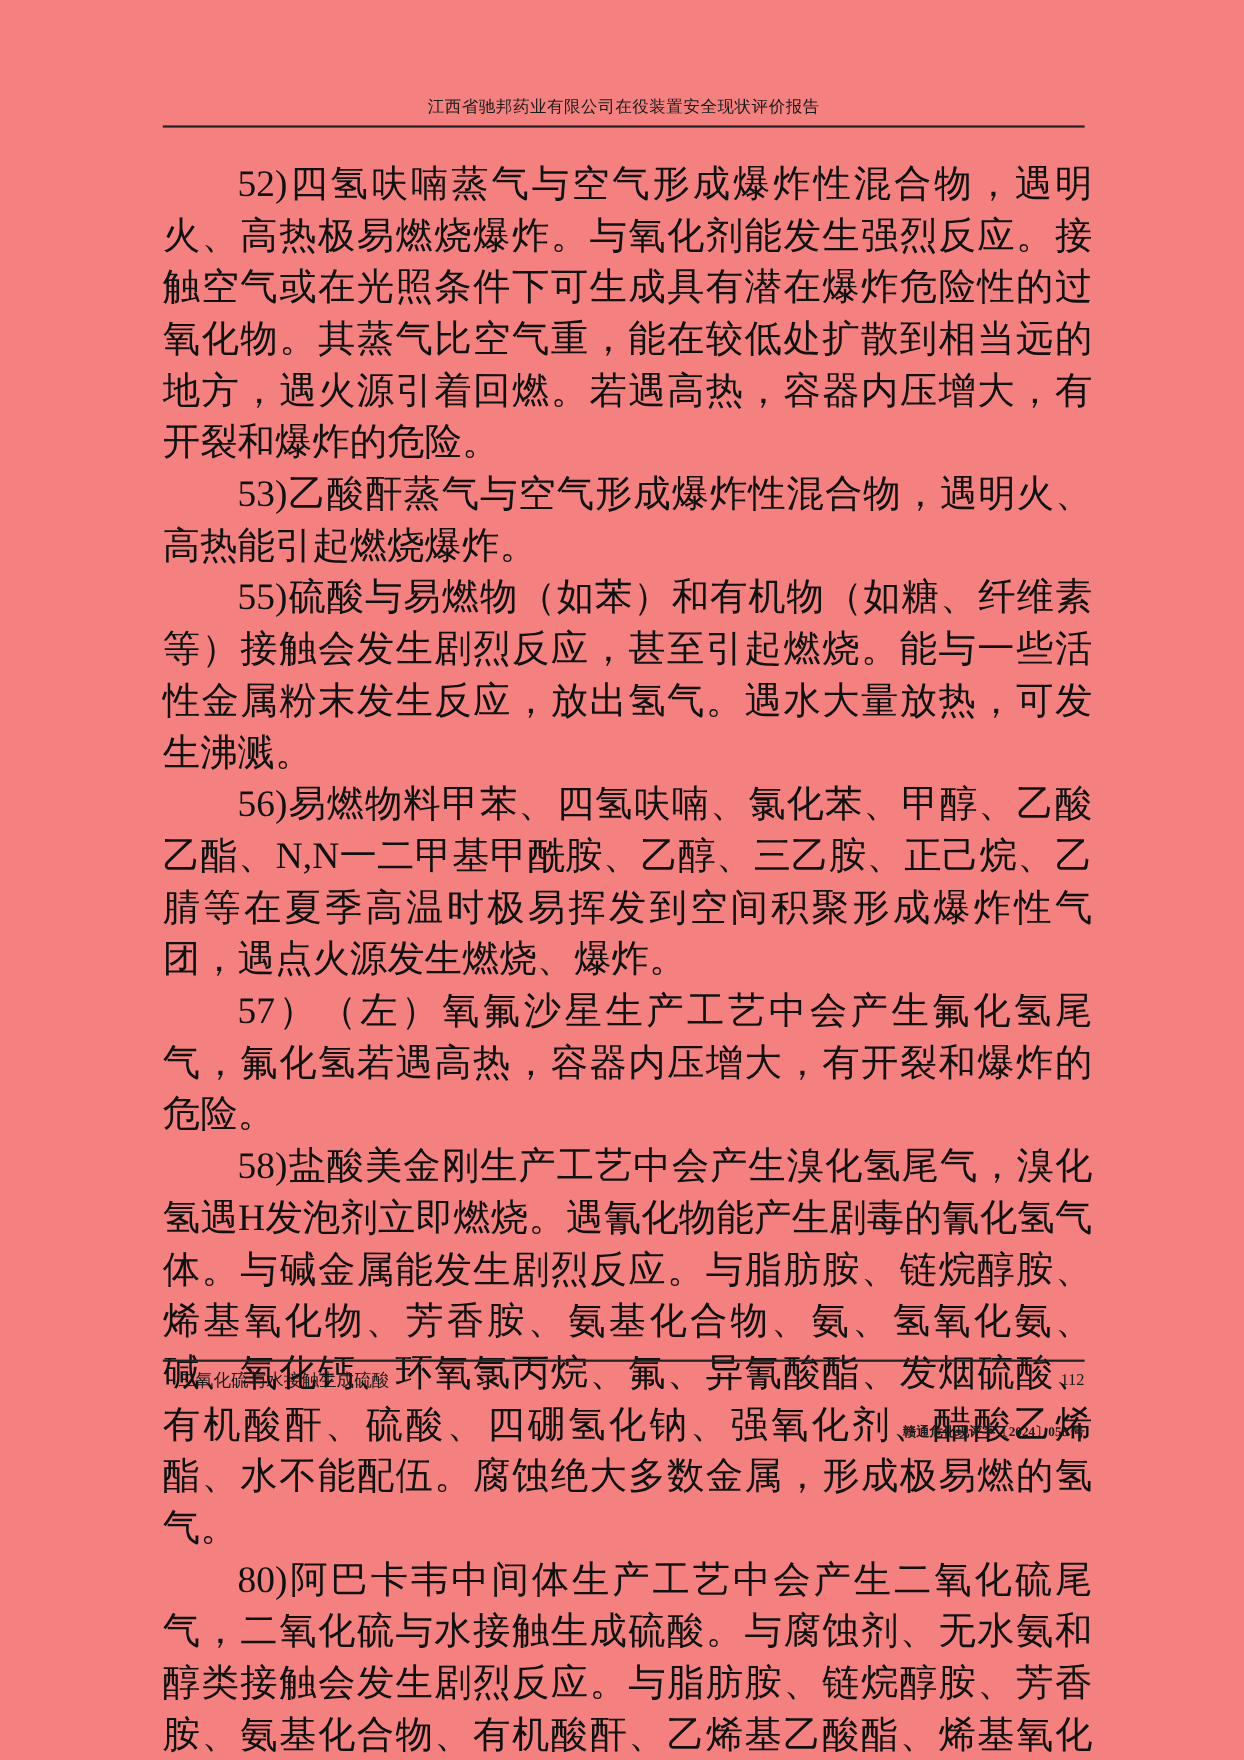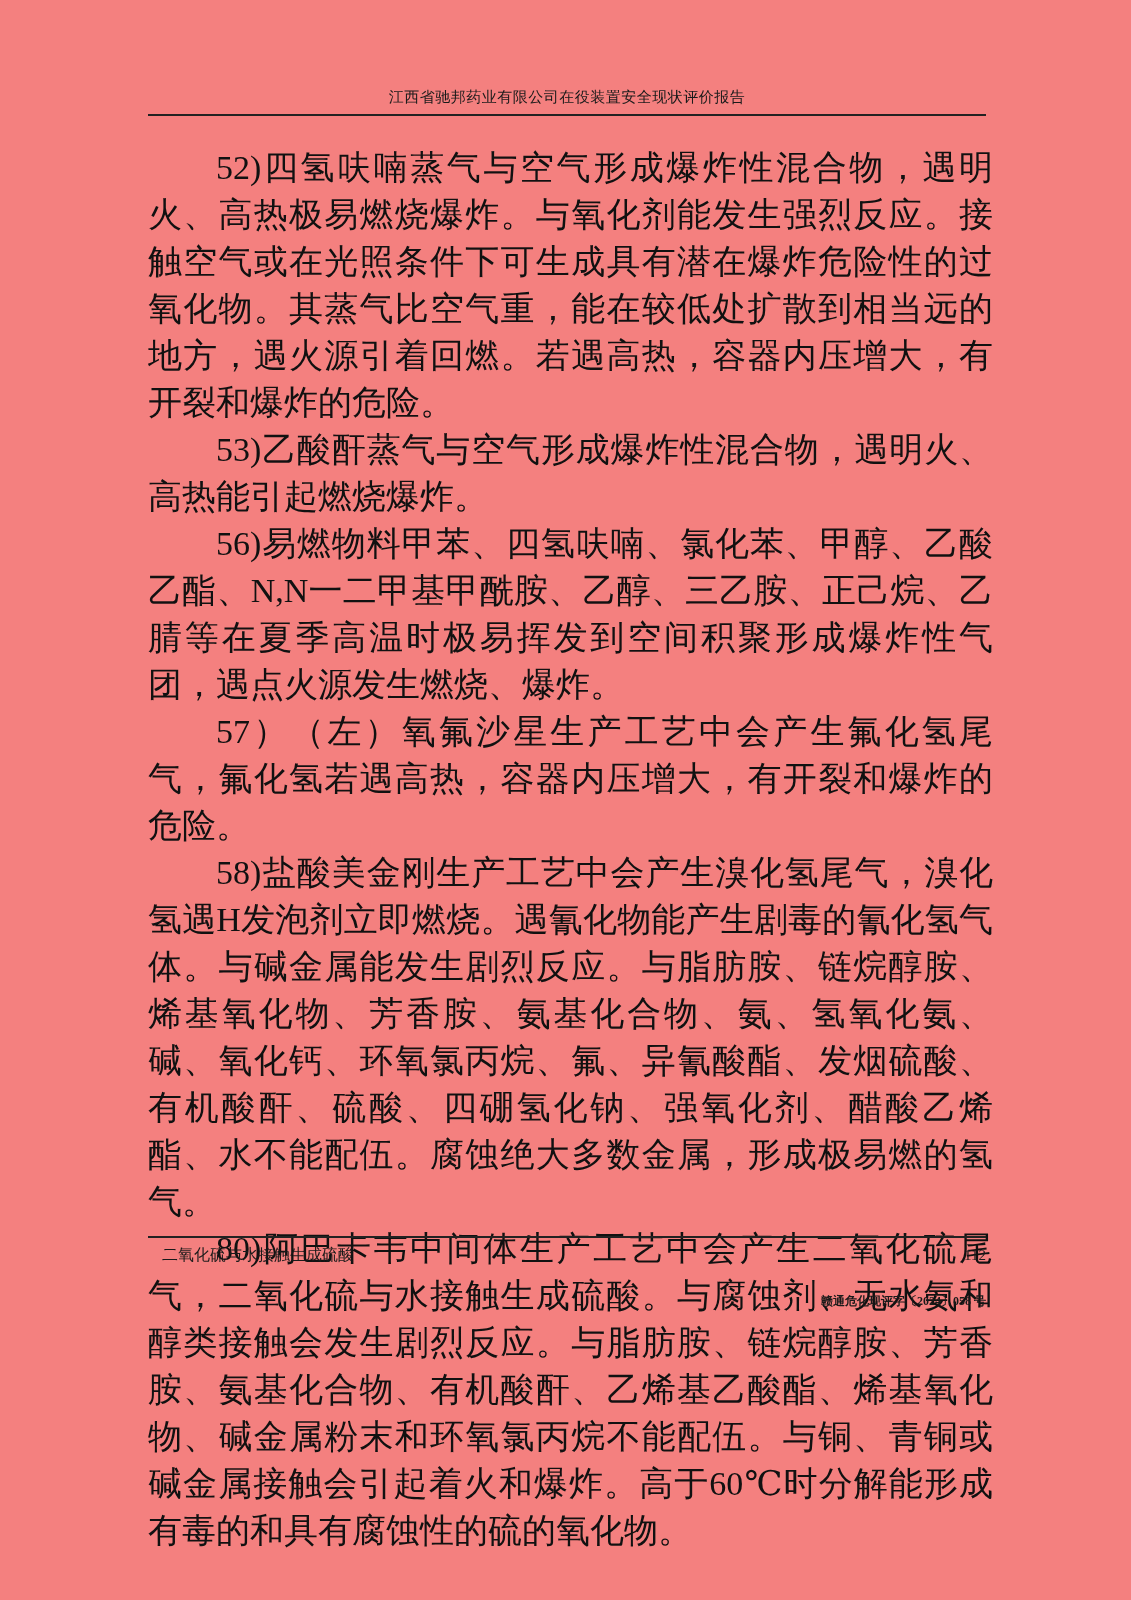--- a/index.html
+++ b/index.html
@@ -99,20 +99,21 @@
 <body>
 
 <div class="page">
 
   <div class="header">江西省驰邦药业有限公司在役装置安全现状评价报告</div>
   <div class="header-rule"></div>
 
   <div class="content">
     <p class="para">52)四氢呋喃蒸气与空气形成爆炸性混合物，遇明火、高热极易燃烧爆炸。与氧化剂能发生强烈反应。接触空气或在光照条件下可生成具有潜在爆炸危险性的过氧化物。其蒸气比空气重，能在较低处扩散到相当远的地方，遇火源引着回燃。若遇高热，容器内压增大，有开裂和爆炸的危险。</p>
     <p class="para">53)乙酸酐蒸气与空气形成爆炸性混合物，遇明火、高热能引起燃烧爆炸。</p>
+    <p class="para">55)硫酸与易燃物（如苯）和有机物（如糖、纤维素等）接触会发生剧烈反应，甚至引起燃烧。能与一些活性金属粉末发生反应，放出氢气。遇水大量放热，可发生沸溅。</p>
     <p class="para">56)易燃物料甲苯、四氢呋喃、氯化苯、甲醇、乙酸乙酯、N,N一二甲基甲酰胺、乙醇、三乙胺、正己烷、乙腈等在夏季高温时极易挥发到空间积聚形成爆炸性气团，遇点火源发生燃烧、爆炸。</p>
     <p class="para">57）（左）氧氟沙星生产工艺中会产生氟化氢尾气，氟化氢若遇高热，容器内压增大，有开裂和爆炸的危险。</p>
     <p class="para">58)盐酸美金刚生产工艺中会产生溴化氢尾气，溴化氢遇H发泡剂立即燃烧。遇氰化物能产生剧毒的氰化氢气体。与碱金属能发生剧烈反应。与脂肪胺、链烷醇胺、烯基氧化物、芳香胺、氨基化合物、氨、氢氧化氨、碱、氧化钙、环氧氯丙烷、氟、异氰酸酯、发烟硫酸、有机酸酐、硫酸、四硼氢化钠、强氧化剂、醋酸乙烯酯、水不能配伍。腐蚀绝大多数金属，形成极易燃的氢气。</p>
     <p class="para">80)阿巴卡韦中间体生产工艺中会产生二氧化硫尾气，二氧化硫与水接触生成硫酸。与腐蚀剂、无水氨和醇类接触会发生剧烈反应。与脂肪胺、链烷醇胺、芳香胺、氨基化合物、有机酸酐、乙烯基乙酸酯、烯基氧化物、碱金属粉末和环氧氯丙烷不能配伍。与铜、青铜或碱金属接触会引起着火和爆炸。高于60℃时分解能形成有毒的和具有腐蚀性的硫的氧化物。</p>
   </div>
 
   <div class="footer-rule"></div>
 
   <div class="footer">
     <span class="footer-left">二氧化硫与水接触生成硫酸</span>

